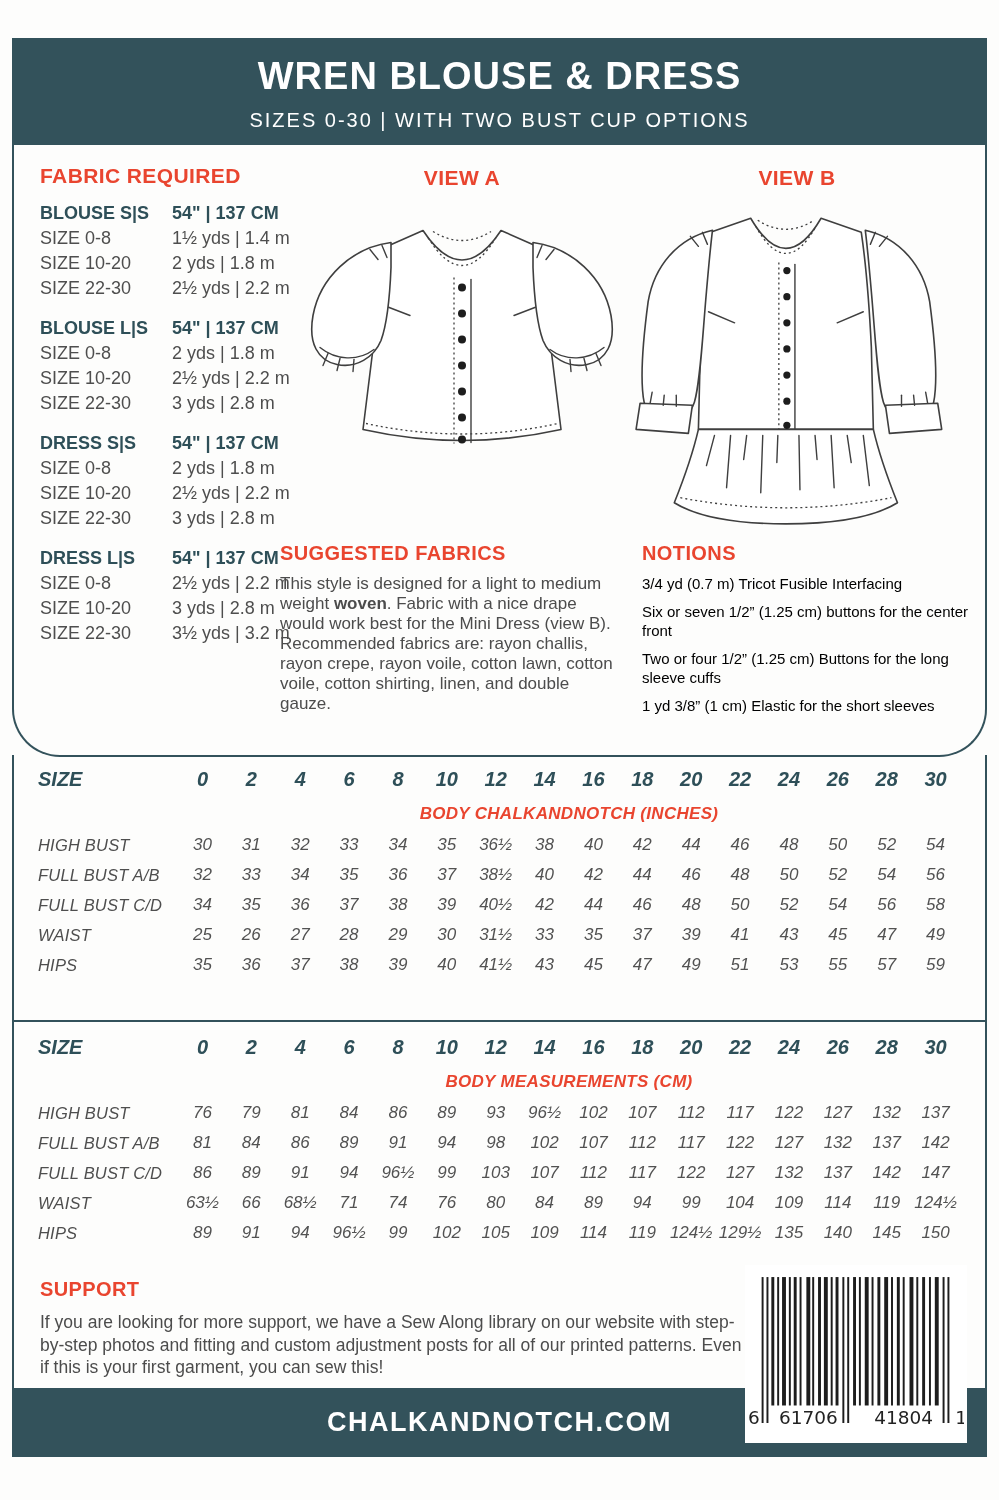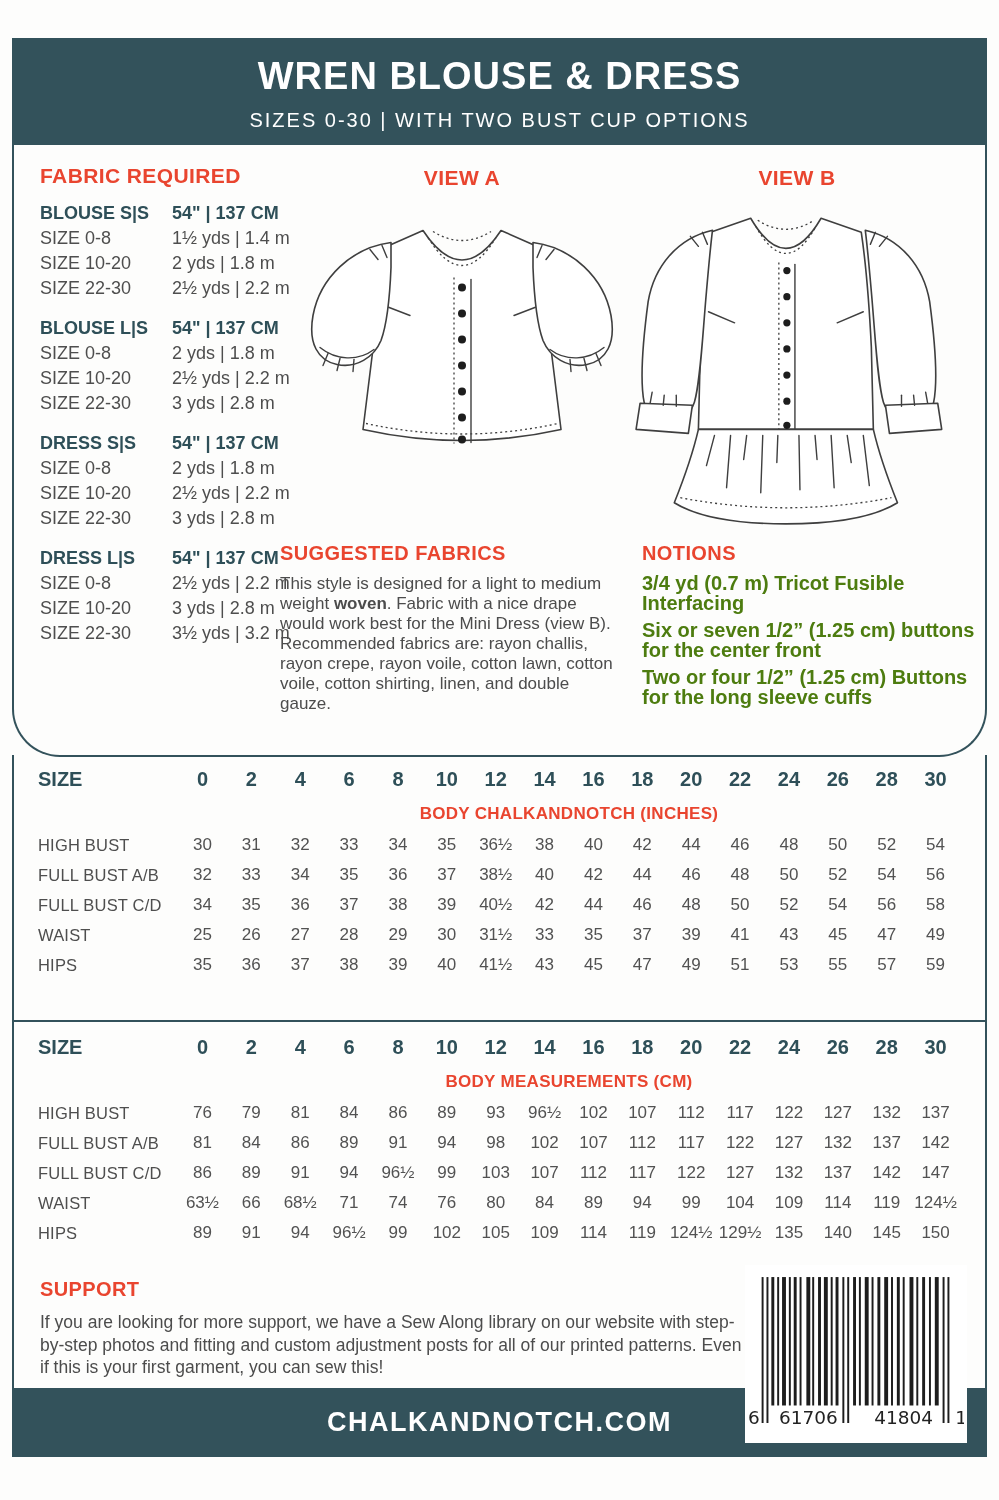--- a/index.html
+++ b/index.html
@@ -51,25 +51,25 @@
   .view-a-label{left:292px;width:340px;}
   .view-b-label{left:622px;width:350px;}
   .view-a-art{position:absolute;left:292px;top:196px;}
   .view-b-art{position:absolute;left:622px;top:196px;}
   
   .suggested{position:absolute;left:280px;top:542px;width:342px;}
   .suggested .red-heading{font-size:20px;margin-bottom:9px;}
   .suggested p{margin:0;font-size:17px;line-height:20px;color:#4c4c4c;}
   .notions{position:absolute;left:642px;top:542px;width:350px;}
   .notions .red-heading{font-size:20px;margin-bottom:9px;}
-  .notion-item{font-size:20px;line-height:19.5px;color:#4d7c0f;margin-bottom:8px;font-weight:bold;}
+  .notion-item{font-size:15px;line-height:19.5px;color:#000000;margin-bottom:8px;}
   
   .size-table{
     position:absolute;left:38px;width:922px;
-    display:grid;grid-template-columns:140px repeat(16,1fr);align-items:center;
+    display:grid;grid-template-columns:140px repeat(16,1fr);align-items:center;font-style:italic;
   }
   .table-inches{top:762px;}
   .table-cm{top:1030px;}
   .st-cell{padding:0;}
   .st-size-head{color:#2e4f58;font-weight:700;font-size:20px;height:34px;line-height:34px;}
   .st-num{text-align:center;}
   .st-subtitle{
     grid-column:2 / -1;text-align:center;color:#e9452f;font-weight:700;
     font-size:17px;letter-spacing:.3px;height:34px;line-height:36px;
   }
@@ -274,20 +274,21 @@
     <div class="red-heading">SUGGESTED FABRICS</div>
     <p><span>This style is designed for a light to medium weight </span><b>woven</b><span>. Fabric with a nice drape would work best for the Mini Dress (view B). Recommended fabrics are: rayon challis, rayon crepe, rayon voile, cotton lawn, cotton voile, cotton shirting, linen, and double gauze.</span></p>
   </div>
 
   <div class="notions">
     <div class="red-heading">NOTIONS</div>
     <div>
         <div class="notion-item">3/4 yd (0.7 m) Tricot Fusible Interfacing</div>
         <div class="notion-item">Six or seven 1/2” (1.25 cm) buttons for the center front</div>
         <div class="notion-item">Two or four 1/2” (1.25 cm) Buttons for the long sleeve cuffs</div>
+        <div class="notion-item">1 yd 3/8” (1 cm) Elastic for the short sleeves</div>
       </div>
   </div>
 
   <div class="size-table table-inches">
       <div class="st-cell st-size-head">SIZE</div>
       <div class="st-cell st-size-head st-num">0</div>
       <div class="st-cell st-size-head st-num">2</div>
       <div class="st-cell st-size-head st-num">4</div>
       <div class="st-cell st-size-head st-num">6</div>
       <div class="st-cell st-size-head st-num">8</div>

